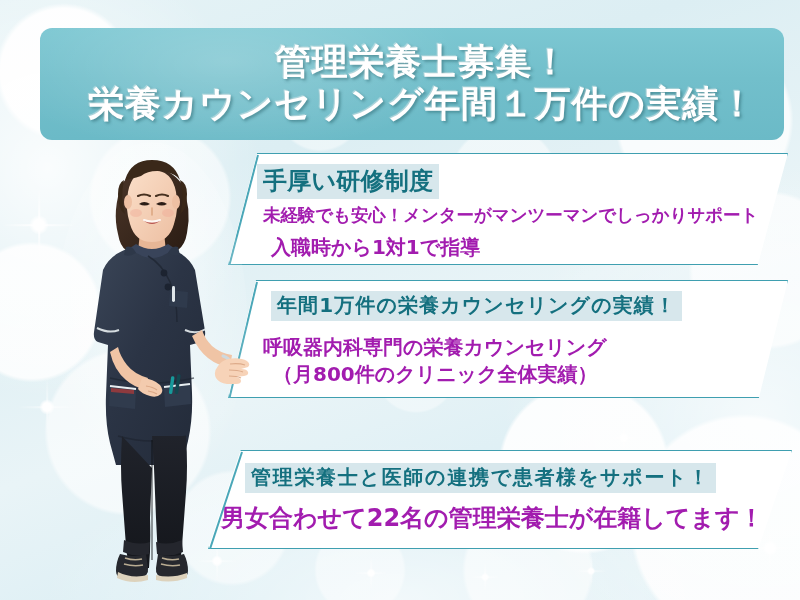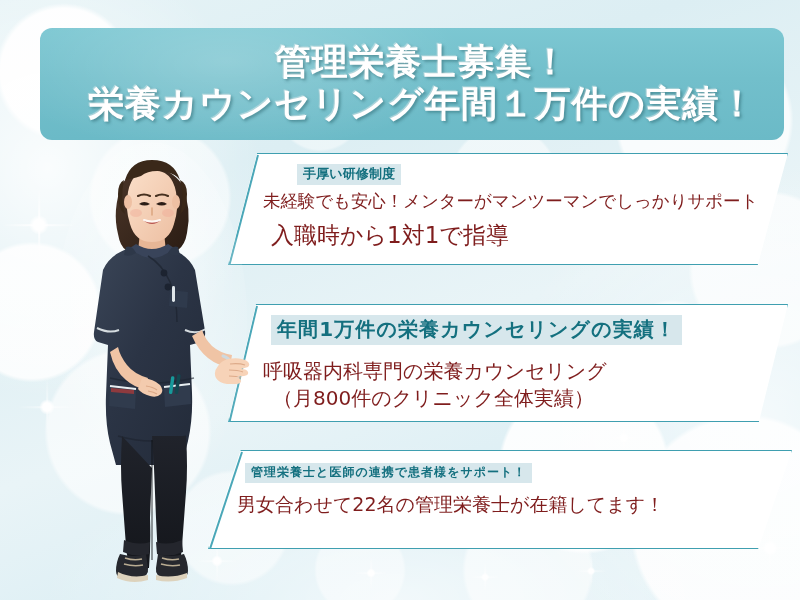--- a/index.html
+++ b/index.html
@@ -99,56 +99,56 @@
     border-top:1.6px solid #3f9fb0;
     border-bottom:1.6px solid #3f9fb0;
     border-left:1.6px solid #5cb4c4;
     border-right:1.6px solid #5cb4c4;
   }
   .panel-a{ 
     left:228px; top:153px; width:560px; height:112px;
     clip-path:polygon(5.2% 0, 100% 0, 94.6% 100%, 0 100%);
   }
   .panel-b{ 
-    left:228px; top:304px; width:560px; height:118px;
+    left:228px; top:280px; width:560px; height:118px;
     clip-path:polygon(5.0% 0, 100% 0, 94.8% 100%, 0 100%);
   }
   .panel-c{ 
     left:208px; top:450px; width:584px; height:99px;
     clip-path:polygon(5.6% 0, 100% 0, 94.2% 100%, 0 100%);
   }
 
   .panel-body{
     position:absolute; inset:0;
     display:flex; flex-direction:column; justify-content:flex-start;
     padding:6px 0 0 0;
   }
   .hl{
     display:inline-block; align-self:flex-start;
     background:#d7e7ec; color:#14707f;
     font-weight:bold; white-space:nowrap;
     font-family:"DejaVu Sans","Liberation Sans",sans-serif;
     padding:1px 6px 2px 6px;
   }
   .line{
-    color:#7f1d1d; font-weight:normal; white-space:nowrap;
+    color:#a21caf; font-weight:bold; white-space:nowrap;
     font-family:"DejaVu Sans","Liberation Sans",sans-serif;
   }
 
   
-  .panel-a .hl   { font-size:13px; margin:4px 0 0 68px; letter-spacing:.01em; }
+  .panel-a .hl   { font-size:24px; margin:4px 0 0 28px; letter-spacing:.01em; }
   .panel-a .l1   { font-size:17.5px; margin:4px 0 0 34px; letter-spacing:-.005em; }
-  .panel-a .l2   { font-size:23px; margin:7px 0 0 42px; }
+  .panel-a .l2   { font-size:20px; margin:7px 0 0 42px; }
 
   .panel-b .hl   { font-size:20px; margin:4px 0 0 42px; letter-spacing:.055em; }
   .panel-b .l1   { font-size:20px; margin:13px 0 0 34px; }
   .panel-b .l2   { font-size:20px; margin:0 0 0 44px; }
 
-  .panel-c .hl   { font-size:12px; margin:6px 0 0 36px; letter-spacing:.085em; }
-  .panel-c .l1   { font-size:19px; margin:9px 0 0 28px; }
+  .panel-c .hl   { font-size:20px; margin:6px 0 0 36px; letter-spacing:.085em; }
+  .panel-c .l1   { font-size:24px; margin:9px 0 0 12px; }
 
   
   .person{ position:absolute; left:52px; top:140px; width:198px; height:450px; }
   .person svg{ display:block; width:100%; height:100%; }
 </style>
 </head>
 <body>
 
 <div id="poster">
 

